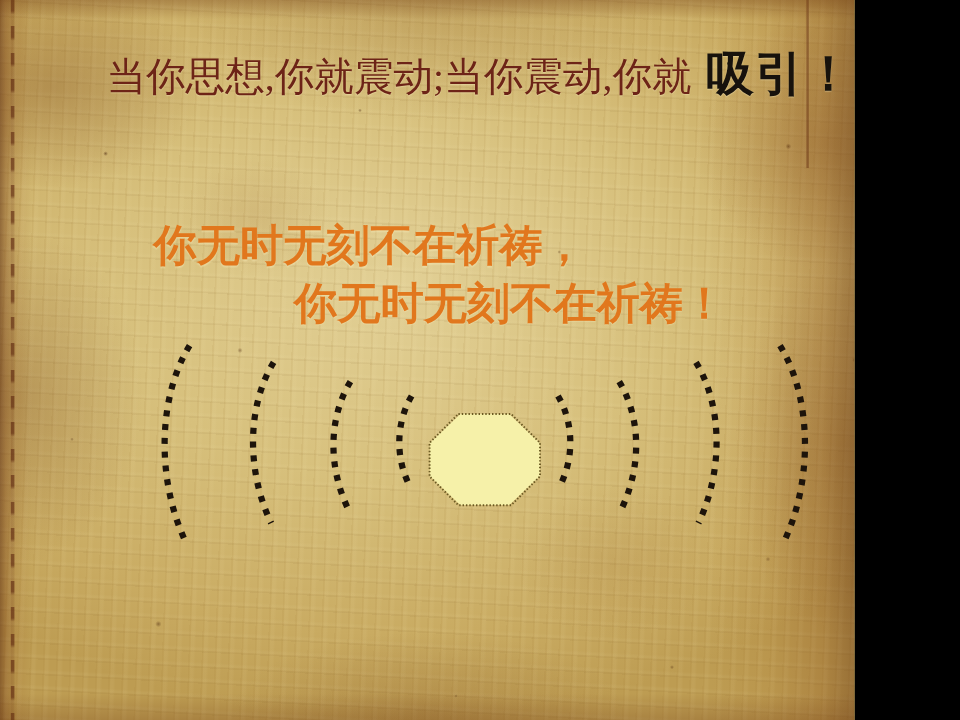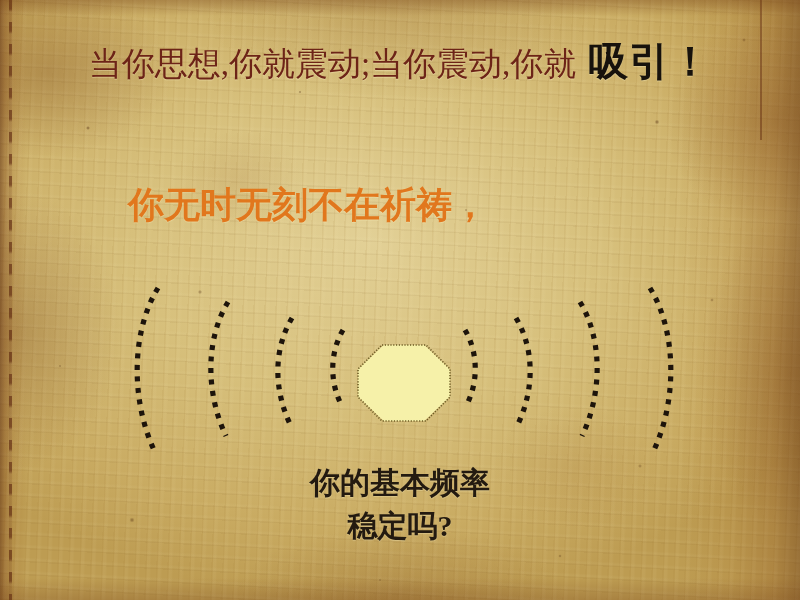--- a/index.html
+++ b/index.html
@@ -2,21 +2,21 @@
 <html><head>
 <meta charset="utf-8">
 <style>
   html, body {
     margin: 0;
     padding: 0;
     background: #000;
   }
   #poster {
     position: relative;
-    width: 800px;
+    width: 712px;
     height: 600px;
     overflow: hidden;
     font-family: "Liberation Serif", "DejaVu Serif", serif;
     background-color: #d6bf79;
     background-image:
       
       radial-gradient(ellipse 180px 120px at 6% 12%, rgba(120,70,25,0.30), rgba(120,70,25,0) 70%),
       radial-gradient(ellipse 150px 200px at 2% 55%, rgba(110,60,20,0.26), rgba(110,60,20,0) 70%),
       radial-gradient(ellipse 160px 150px at 97% 20%, rgba(120,65,20,0.30), rgba(120,65,20,0) 70%),
       radial-gradient(ellipse 130px 220px at 99% 62%, rgba(115,62,18,0.28), rgba(115,62,18,0) 72%),
@@ -205,20 +205,21 @@
   <div class="edge edge-right"></div>
   <div class="edge-top"></div>
   <div class="edge-bottom"></div>
 
   <div class="line-title" style="color: rgb(109, 36, 23);">
     <span>当你思想,你就震动;当你震动,你就</span><span class="accent" style="color: rgb(23, 18, 12);">吸引！</span>
   </div>
 
   <div class="orange-block" style="color: rgb(225, 119, 29);">
     <span class="orange-1">你无时无刻不在祈祷，</span>
+    <span class="orange-2">你无时无刻不在祈祷！</span>
   </div>
 
   <svg class="waves" viewBox="0 0 800 600">
     <g>
       <path id="la0" stroke-dasharray="5 6.5" d="M 158 288 C 132 330 130 398 154 450" stroke="#1d140b"></path>
       <path id="la1" stroke-dasharray="5 6.5" d="M 228 302 C 206 338 205 392 226 436" stroke="#1d140b"></path>
       <path id="la2" stroke-dasharray="5 6.5" d="M 292 318 C 274 348 273 388 290 424" stroke="#1d140b"></path>
       <path id="la3" stroke-dasharray="5 6.5" d="M 343 330 C 330 352 329 382 342 406" stroke="#1d140b"></path>
     </g>
     <g>
@@ -227,18 +228,14 @@
       <path id="ra2" stroke-dasharray="5 6.5" d="M 516 318 C 534 348 535 388 518 424" stroke="#1d140b"></path>
       <path id="ra3" stroke-dasharray="5 6.5" d="M 465 330 C 478 352 479 382 466 406" stroke="#1d140b"></path>
     </g>
   </svg>
 
   <div class="octagon" style="background: rgb(246, 241, 169);"></div>
   <svg class="octagon-dots" viewBox="0 0 96 80">
     <path id="octpath" fill="none" stroke="#6b5a22" stroke-width="1.6" stroke-dasharray="1.2 1.6" d="M 26 2 L 70 2 L 94 26 L 94 54 L 70 78 L 26 78 L 2 54 L 2 26 Z"></path>
   </svg>
 
-  <div class="bottom-block" style="color: rgb(35, 26, 16);">
-    <span>你的基本频率</span>
-    <span>稳定吗?</span>
-  </div>
 
 </div>
 
 </body></html>

